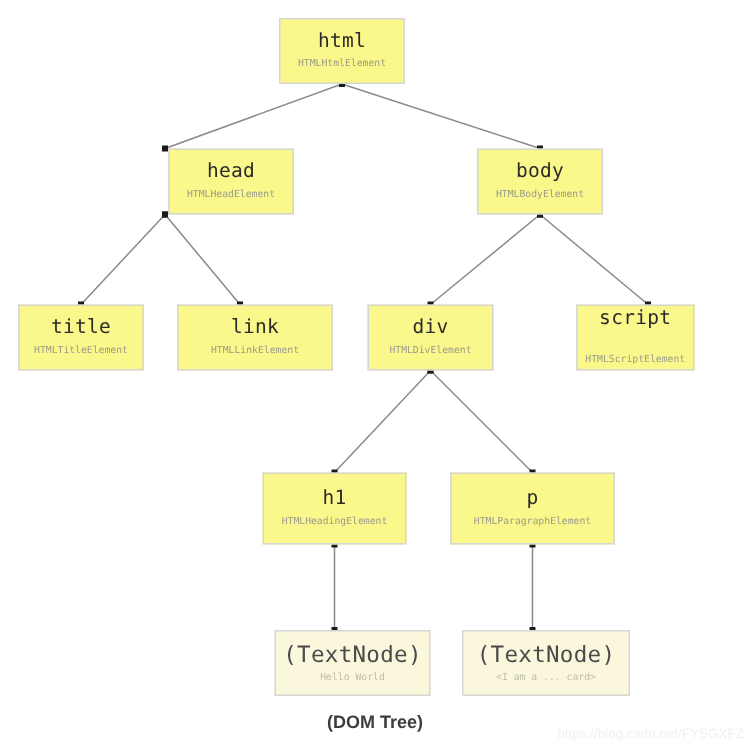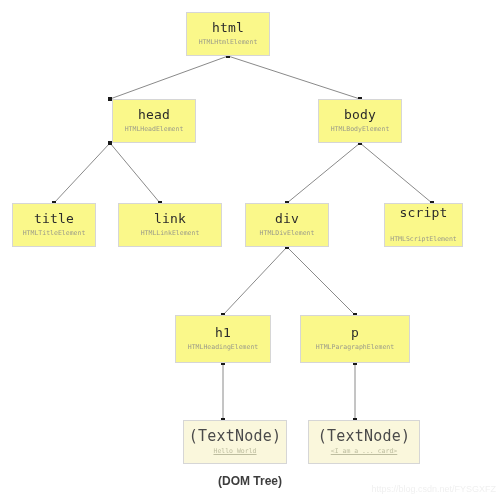--- a/index.html
+++ b/index.html
@@ -64,21 +64,20 @@
   .node-iface {
     font-family: "DejaVu Sans Mono", monospace;
     font-size: 6.5px;
     color: #9a9a8a;
     margin-top: 3px;
     white-space: nowrap;
   }
   .node.textnode .node-iface {
     color: #bdbd9f;
     font-size: 6.5px;
-    text-decoration: underline;
   }
 
   #caption {
     position: absolute;
     left: 0;
     top: 474px;
     width: 500px;
     text-align: center;
     font-family: "Liberation Sans", sans-serif;
     font-size: 12px;

